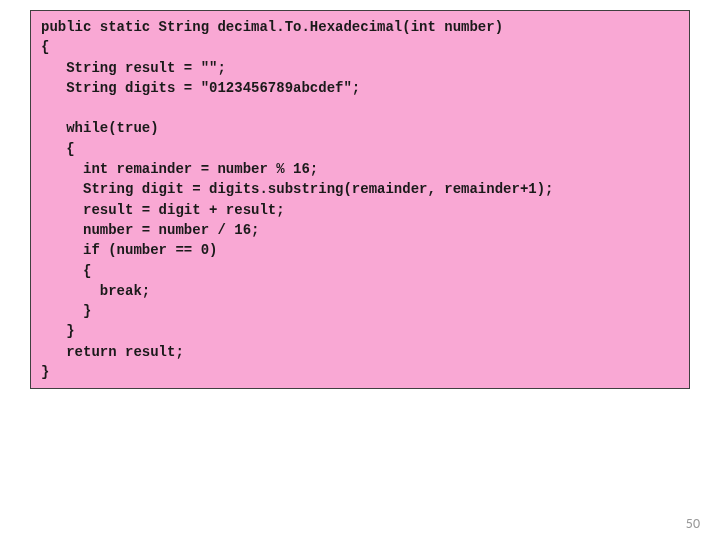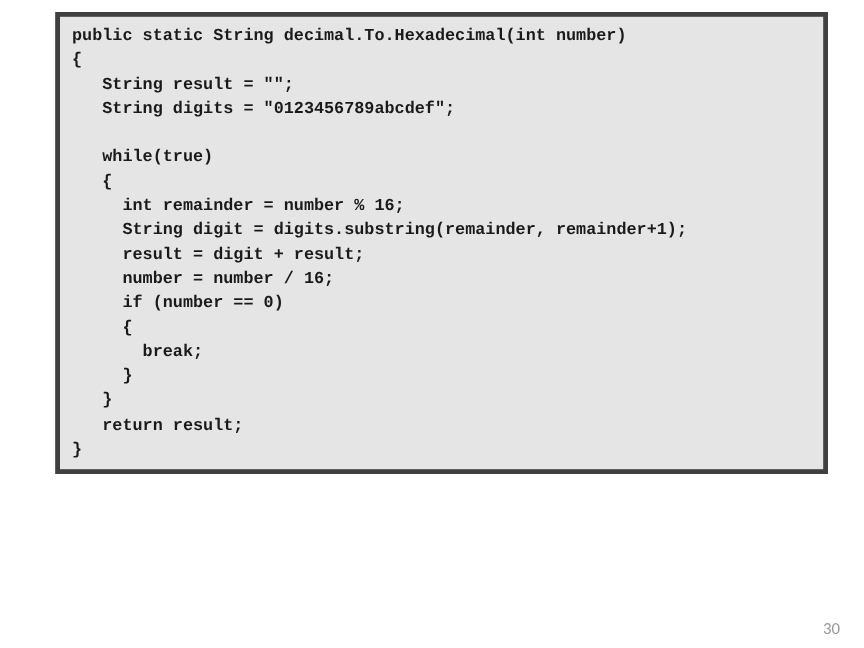--- a/index.html
+++ b/index.html
@@ -17,24 +17,23 @@
   }
   .title {
     font-size: 36px;
     font-weight: 400;
     color: #1a1a1a;
     text-align: center;
     margin-bottom: 12px;
     letter-spacing: 0px;
   }
   .code-box {
-    border: 4px solid #404040;
+    border: 1px solid #404040;
     padding: 6px 10px;
-    background: #e5e5e5;
-    margin-left: 16px;
+    background: #f9a8d4;
   }
   .code-box pre {
     font-family: "Courier New", Courier, monospace;
     font-size: 14px;
     line-height: 1.45;
     font-weight: bold;
     color: #1a1a1a;
     white-space: pre;
   }
   .page-number {
@@ -63,13 +62,13 @@
      number = number / 16;
      if (number == 0)
      {
        break;
      }
    }
    return result;
 }</pre>
   </div>
 </div>
-<div class="page-number">30</div>
+<div class="page-number">50</div>
 
 </body></html>

